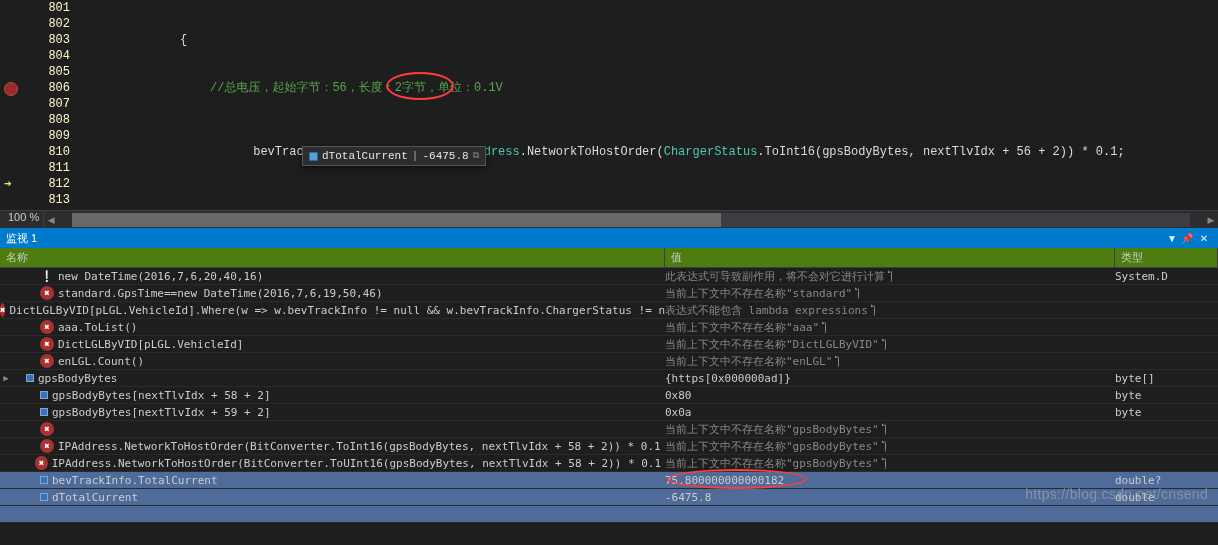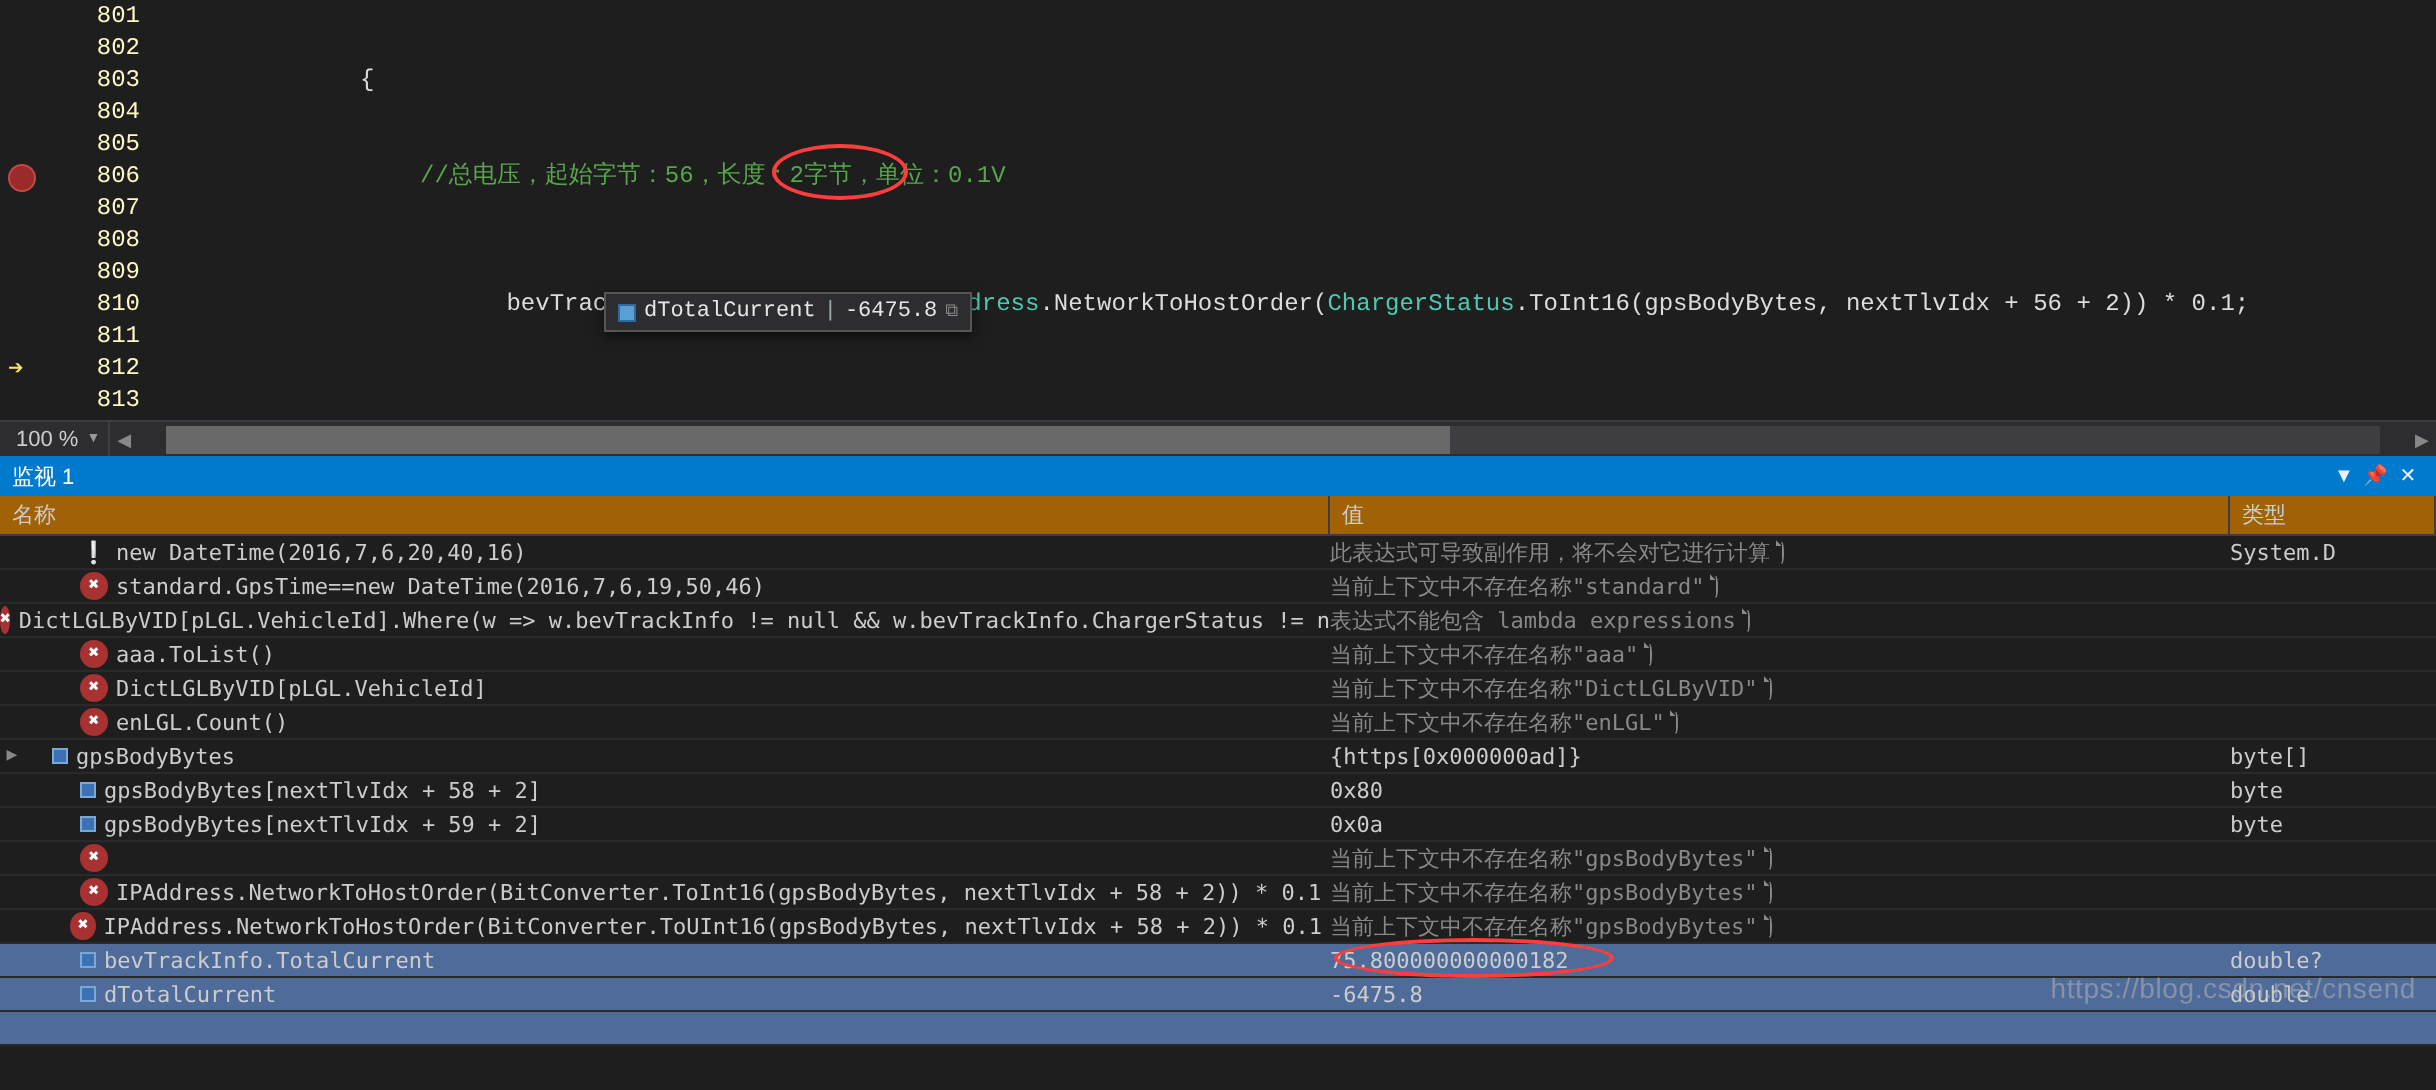--- a/index.html
+++ b/index.html
@@ -68,37 +68,37 @@
   .tooltip .cube { width:9px;height:9px;background:#5a9fd4;border:1px solid #2d6b9e; }
 
   
   .zoom-row {
     height:18px;
     background:#2d2d30;
     border-top:1px solid #3e3e42;
     display:flex; align-items:center;
     color:#ccc; font-family:"Segoe UI",sans-serif; font-size:11px;
   }
-  .zoom-row .combo { padding:0 4px 0 8px; border-right:1px solid #3e3e42; height:100%; display:flex; align-items:center; gap:4px;}
+  .zoom-row .combo { padding:0 4px 0 8px; border-right:1px solid #3e3e42; height:100%; display:flex; align-items:center; gap:4px;flex-direction:column;}
   .zoom-row .combo .drop { font-size:7px; color:#999; }
   .zoom-row .sb-track { flex:1; height:14px; margin:0 14px; background:#3e3e42; position:relative; }
   .zoom-row .sb-thumb { position:absolute; left:0; height:100%; background:#686868; }
   .zoom-row .arrow-btn { width:14px; text-align:center; color:#888; font-size:9px;}
 
   
   .watch-panel { height:297px; display:flex; flex-direction:column; }
   .watch-title {
     height:20px; background:#007acc; color:#fff;
     font-family:"Microsoft YaHei","Segoe UI",sans-serif; font-size:11px;
     display:flex; align-items:center; padding:0 6px;
   }
   .watch-title .spacer{flex:1;}
   .watch-title .btn { width:16px; text-align:center; cursor:pointer; color:#e6f3ff; font-size:10px;}
   .watch-header {
-    height:20px; background:#a16207; border-bottom:1px solid #3e3e42;
+    height:20px; background:#4d7c0f; border-bottom:1px solid #3e3e42;
     display:flex; color:#ccc; font-family:Liberation Sans, sans-serif; font-size:11px;
   }
   .watch-header .col { display:flex; align-items:center; padding-left:6px; border-right:1px solid #3e3e42; }
   .col-name { width:665px; }
   .col-value { width:450px; }
   .col-type { flex:1; }
   .watch-body { flex:1; overflow:hidden; background:#1e1e1e; }
   .watch-row {
     height:17px; display:flex; align-items:center;
     color:#cccccc; font-family:Consolas,monospace; font-size:11px;

